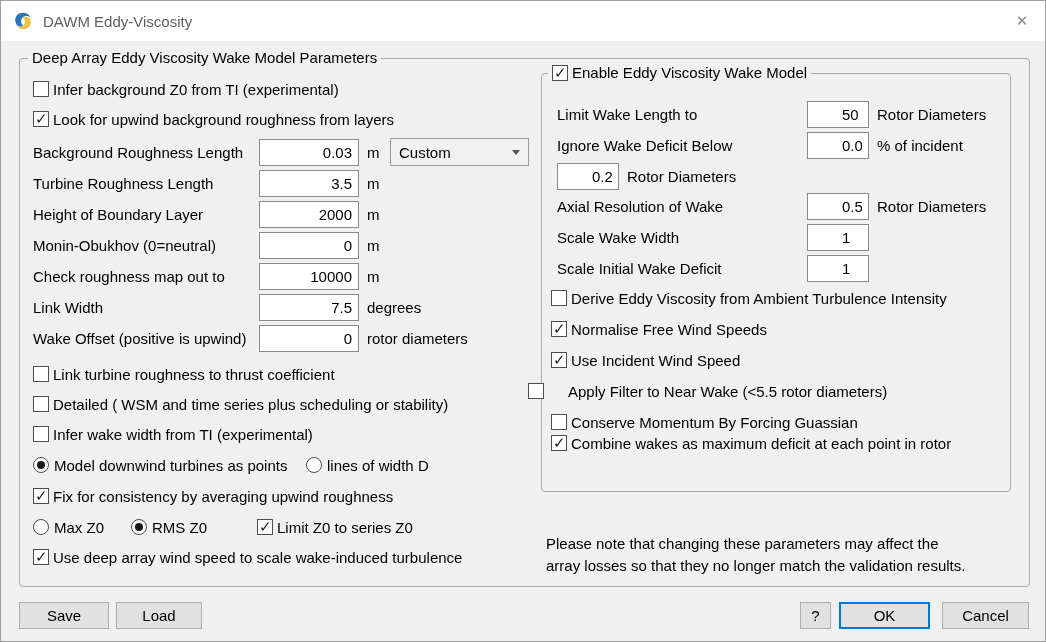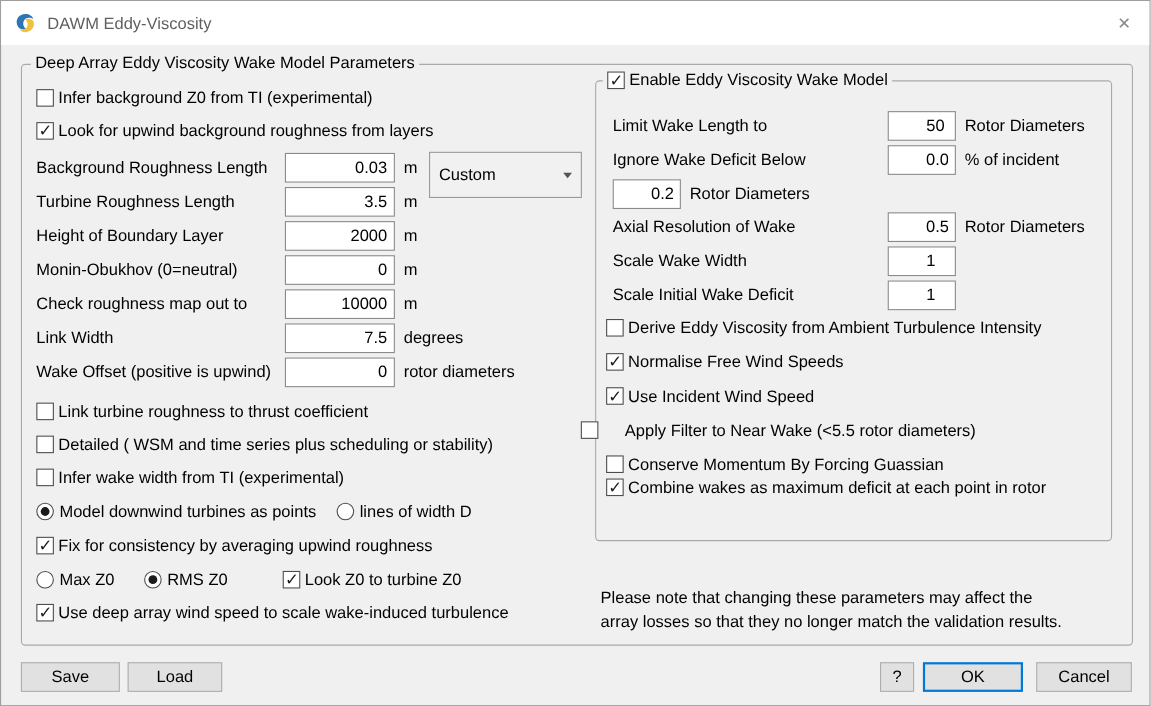--- a/index.html
+++ b/index.html
@@ -66,21 +66,21 @@
   <div class="cbrow" style="left:32px; top:109px;">
     <span class="cbx on"></span>
     <span>Look for upwind background roughness from layers</span>
   </div>
 
   <div class="frow frow-left" style="left:32px; top:138px;">
     <span class="flabel">Background Roughness Length</span>
     <input class="fin right" value="0.03" style="">
     <span class="funit">m</span>
   </div>
-  <div class="combo" style="left:389px; top:137px; width:139px; height:42px;">
+  <div class="combo" style="left:389px; top:137px; width:139px; height:28px;">
     <span>Custom</span>
     <span class="combo-arrow"></span>
   </div>
 
   <div class="frow frow-left" style="left:32px; top:169px;">
     <span class="flabel">Turbine Roughness Length</span>
     <input class="fin right" value="3.5" style="">
     <span class="funit">m</span>
   </div>
   <div class="frow frow-left" style="left:32px; top:200px;">
@@ -139,21 +139,21 @@
   <div class="cbrow" style="left:32px; top:517px;">
     <span class="rad"></span>
     <span>Max Z0</span>
   </div>
   <div class="cbrow" style="left:130px; top:517px;">
     <span class="rad on"></span>
     <span>RMS Z0</span>
   </div>
   <div class="cbrow" style="left:256px; top:517px;">
     <span class="cbx on"></span>
-    <span>Look Z0 to turbine Z0</span>
+    <span>Limit Z0 to series Z0</span>
   </div>
 
   <div class="cbrow" style="left:32px; top:547px;">
     <span class="cbx on"></span>
     <span>Use deep array wind speed to scale wake-induced turbulence</span>
   </div>
 
   <div class="group" style="left:540px; top:72px; width:468px; height:417px;">
     <span class="legend" style="left:6px;">
       <span class="cbx on"></span>

